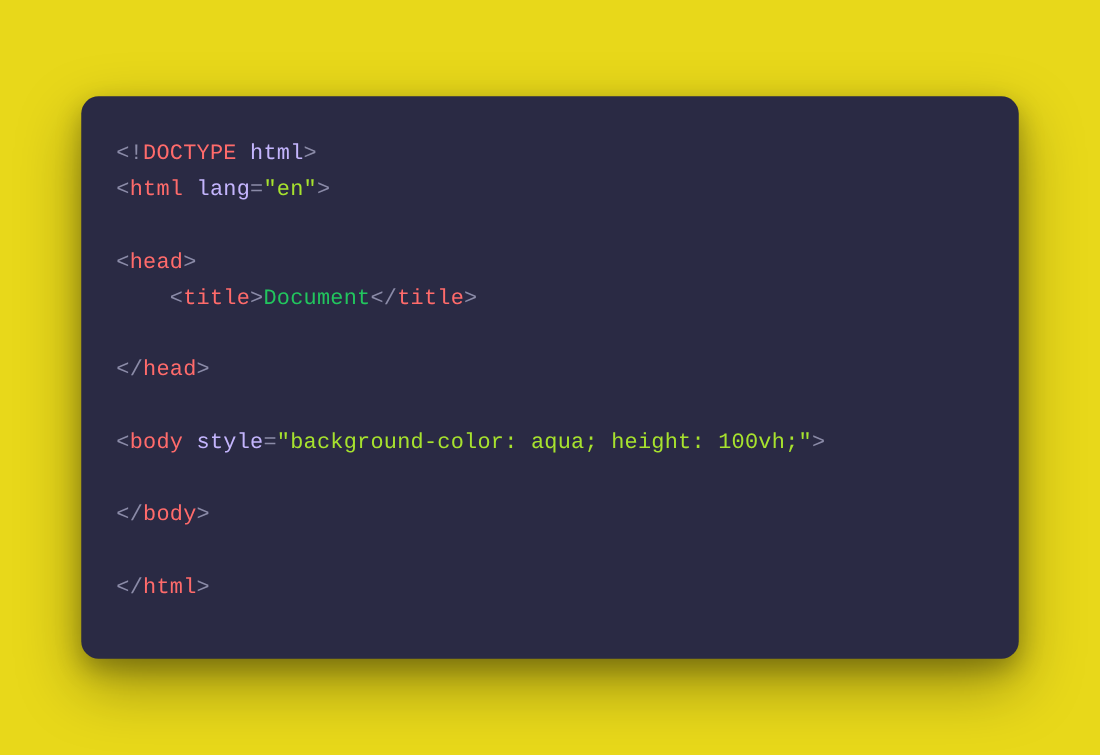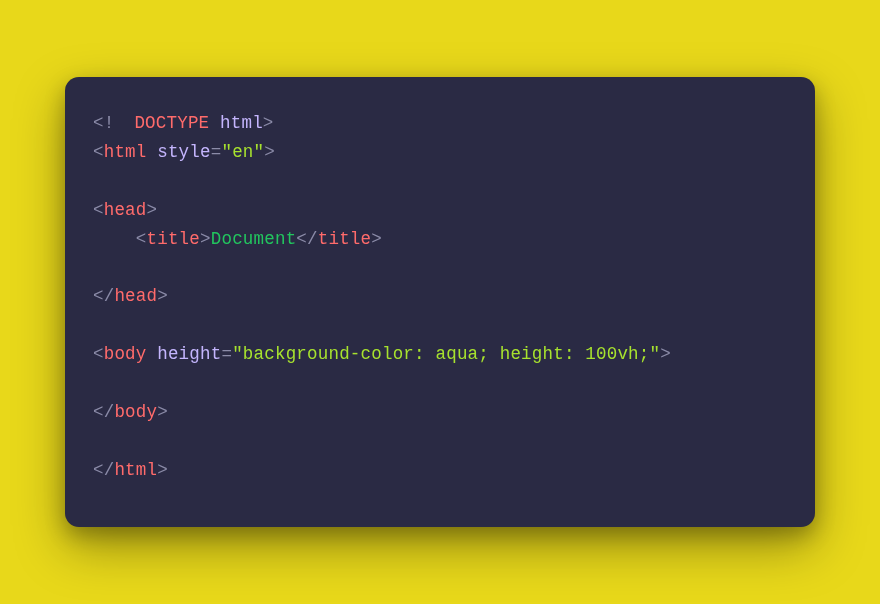--- a/index.html
+++ b/index.html
@@ -30,37 +30,37 @@
   
   pre {
     font-family: inherit;
     font-size: 17.5px;
     line-height: 1.65;
     white-space: pre;
     letter-spacing: 0.2px;
   }
   
   .angle { color: #8b8ba8; }
-  .doctype { color: #ff6b6b; margin-left: 20px; }
+  .doctype { color: #ff6b6b; }
   .tag { color: #ff6b6b; }
   .attr { color: #c4b5fd; }
   .eq { color: #8b8ba8; }
   .string { color: #a7e22e; }
   .text { color: #22c55e; }
 </style>
 </head>
 <body>
 
 <div class="code-panel">
 <pre><span><span class="angle">&lt;!</span><span class="doctype">DOCTYPE</span><span class="text"> </span><span class="attr">html</span><span class="angle">&gt;</span></span>
-<span><span class="angle">&lt;</span><span class="tag">html</span><span class="text"> </span><span class="attr">style</span><span class="eq">=</span><span class="string">"en"</span><span class="angle">&gt;</span></span>
+<span><span class="angle">&lt;</span><span class="tag">html</span><span class="text"> </span><span class="attr">lang</span><span class="eq">=</span><span class="string">"en"</span><span class="angle">&gt;</span></span>
 
 <span><span class="angle">&lt;</span><span class="tag">head</span><span class="angle">&gt;</span></span>
 <span><span class="text">    </span><span class="angle">&lt;</span><span class="tag">title</span><span class="angle">&gt;</span><span class="text">Document</span><span class="angle">&lt;/</span><span class="tag">title</span><span class="angle">&gt;</span></span>
 
 <span><span class="angle">&lt;/</span><span class="tag">head</span><span class="angle">&gt;</span></span>
 
-<span><span class="angle">&lt;</span><span class="tag">body</span><span class="text"> </span><span class="attr">height</span><span class="eq">=</span><span class="string">"background-color: aqua; height: 100vh;"</span><span class="angle">&gt;</span></span>
+<span><span class="angle">&lt;</span><span class="tag">body</span><span class="text"> </span><span class="attr">style</span><span class="eq">=</span><span class="string">"background-color: aqua; height: 100vh;"</span><span class="angle">&gt;</span></span>
 
 <span><span class="angle">&lt;/</span><span class="tag">body</span><span class="angle">&gt;</span></span>
 
 <span><span class="angle">&lt;/</span><span class="tag">html</span><span class="angle">&gt;</span></span></pre>
 </div>
 
 </body></html>

